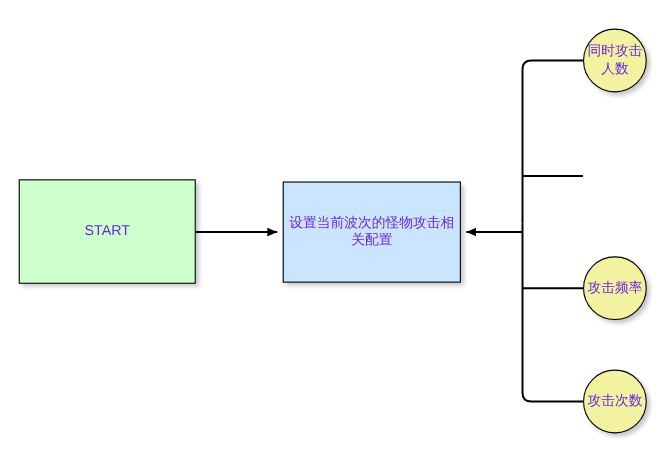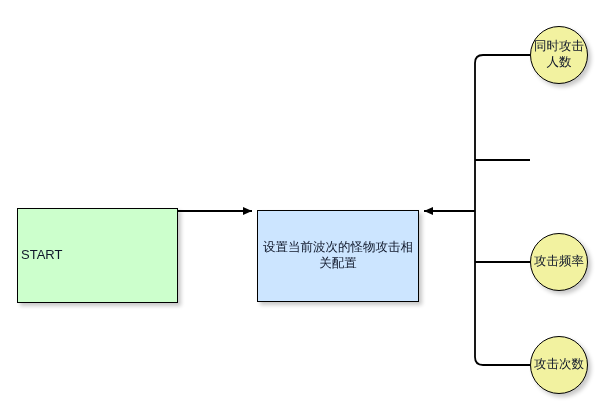--- a/index.html
+++ b/index.html
@@ -25,29 +25,28 @@
     left: 0; top: 0;
     width: 602px;
     height: 410px;
     pointer-events: none;
   }
   .node {
     position: absolute;
     box-sizing: border-box;
     display: flex;
     align-items: center;
-    justify-content: flex-start;
+    justify-content: center;
     text-align: center;
-    color: #0f172a;
+    color: #6d28d9;
     line-height: 1.25;
   }
   .node-rect {
     border: 1.4px solid #000000;
     box-shadow: 3px 3px 4px rgba(0,0,0,0.22);
-    margin-top: 45px;
   }
   .node-circle {
     border: 1.4px solid #000000;
     border-radius: 50%;
     box-shadow: 3px 3px 4px rgba(0,0,0,0.22);
   }
   .label {
     display: block;
     white-space: pre-line;
     padding: 0 3px;

